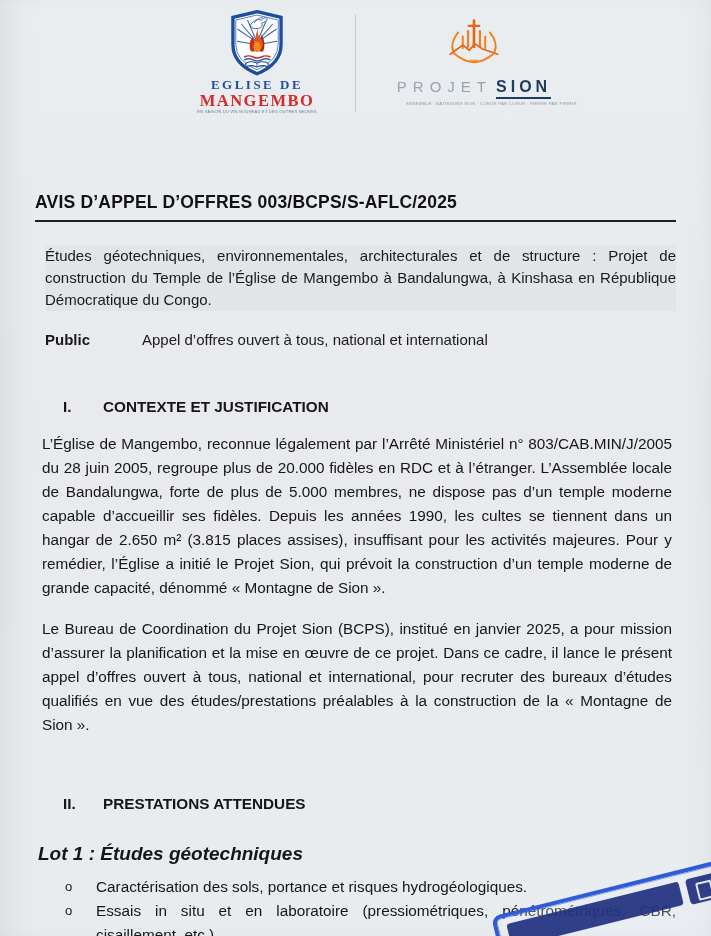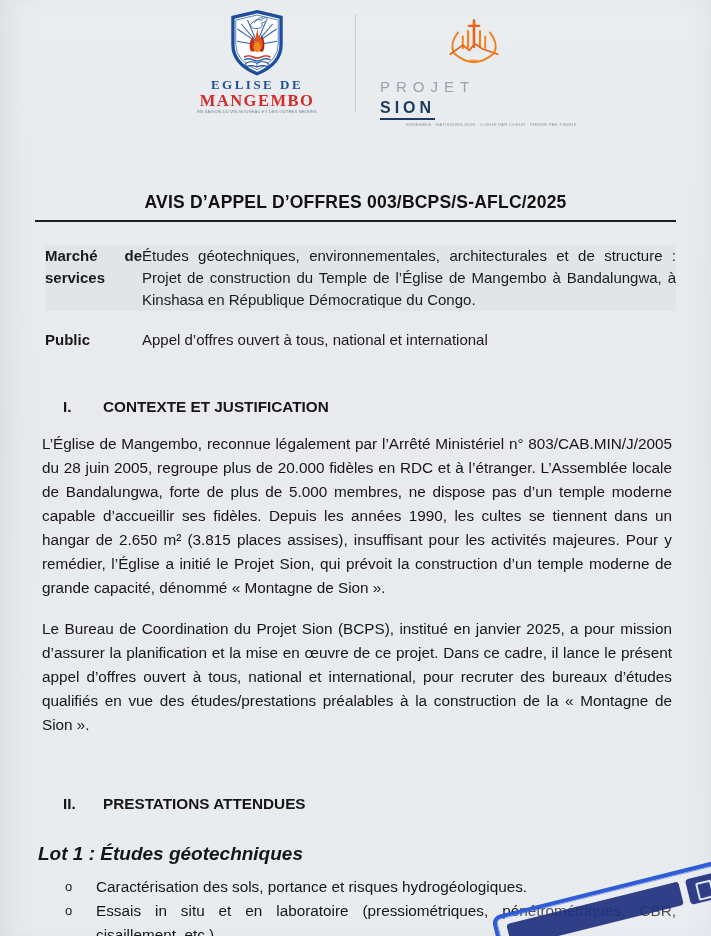--- a/index.html
+++ b/index.html
@@ -19,27 +19,27 @@
   
   .header{position:relative;height:142px;}
   .logo-left{position:absolute;left:163px;top:10px;width:188px;text-align:center;}
   .logo-right{position:absolute;left:380px;top:10px;width:188px;text-align:center;}
   .logo-divider{position:absolute;left:355px;top:14px;height:98px;width:1px;background:#c7ccd3;}
   .shield-svg{display:block;margin:0 auto 2px;}
   .sion-svg{display:block;margin:0 auto 0;}
   .eglise-line1{font-family:"Liberation Serif","DejaVu Serif",serif;font-size:13px;font-weight:bold;letter-spacing:2.5px;color:#1e4e9c;line-height:14px;}
   .eglise-line2{font-family:"Liberation Serif","DejaVu Serif",serif;font-size:16.5px;font-weight:bold;letter-spacing:1.5px;color:#d42a2b;line-height:17px;}
   .eglise-tagline{font-size:6px;transform:scale(.68);transform-origin:center top;color:#687e9a;letter-spacing:.3px;white-space:nowrap;margin-top:1px;}
-  .sion-name{display:flex;justify-content:center;align-items:baseline;gap:4px;margin-top:2px;flex-direction:column;}
+  .sion-name{display:flex;justify-content:center;align-items:baseline;gap:4px;margin-top:2px;}
   .sion-word1{font-size:15px;letter-spacing:6px;color:#96a3b1;font-weight:400;}
   .sion-word2{font-size:16px;letter-spacing:4px;color:#1d3a5f;font-weight:bold;border-bottom:2px solid #1d3a5f;padding-bottom:1px;text-align:center;}
   .sion-tagline{font-size:6px;transform:scale(.72);transform-origin:center top;color:#8b98a6;letter-spacing:.3px;white-space:nowrap;margin-top:2px;}
 
   
-  .title{margin:50px 35px 0;text-align:center;font-size:17.5px;font-weight:bold;color:#121212;letter-spacing:.2px;}
+  .title{margin:50px 35px 0;text-align:left;font-size:17.5px;font-weight:bold;color:#121212;letter-spacing:.2px;}
   .title-rule{margin:7px 35px 0;border:none;border-top:2.5px solid #1f1f1f;height:0;}
 
   
   .meta{margin:23px 35px 0 45px;font-size:15px;line-height:22px;}
   .meta-row{display:flex;}
   .meta-row + .meta-row{margin-top:18px;}
   .meta-row.shaded{background:rgba(125,132,142,.06);}
   .meta-label{width:97px;flex-shrink:0;font-weight:bold;color:#1a1a1a;text-align:justify;}
   .meta-value{flex:1;text-align:justify;color:#1a1a1a;}
 
@@ -143,21 +143,20 @@
       </div>
       <div class="sion-tagline">ENSEMBLE · BÂTISSONS SION · COEUR PAR COEUR · PIERRE PAR PIERRE</div>
     </div>
   </div>
 
   <div class="title">AVIS D’APPEL D’OFFRES 003/BCPS/S-AFLC/2025</div>
   <hr class="title-rule">
 
   <div class="meta">
     <div class="meta-row shaded">
-      <div class="meta-label">Marché de services</div>
       <div class="meta-value">Études géotechniques, environnementales, architecturales et de structure : Projet de construction du Temple de l’Église de Mangembo à Bandalungwa, à Kinshasa en République Démocratique du Congo.</div>
     </div>
     <div class="meta-row">
       <div class="meta-label">Public</div>
       <div class="meta-value">Appel d’offres ouvert à tous, national et international</div>
     </div>
   </div>
 
   <div class="content sec1">
     <div class="sec-heading">

